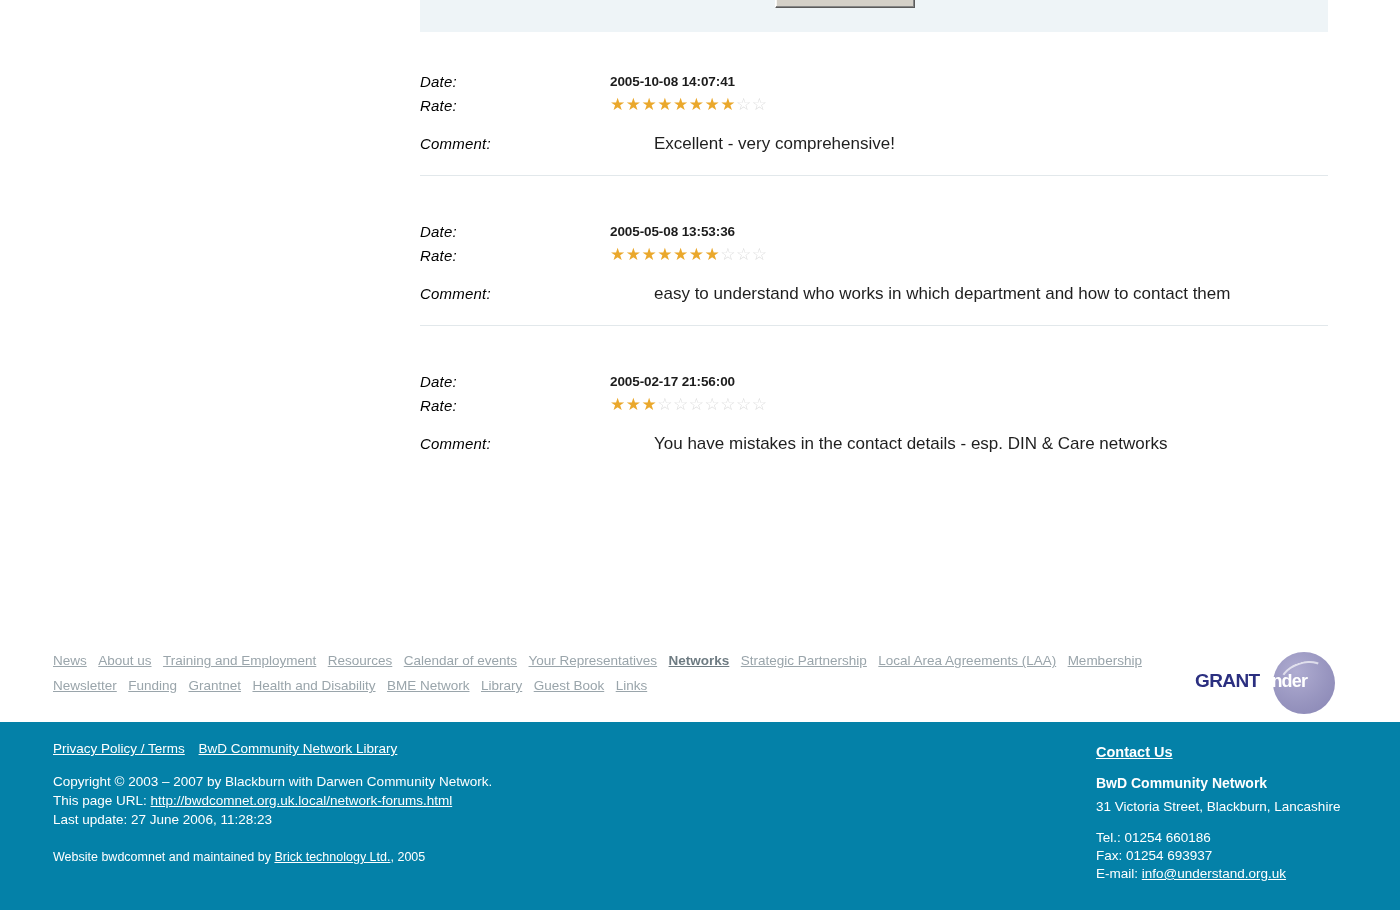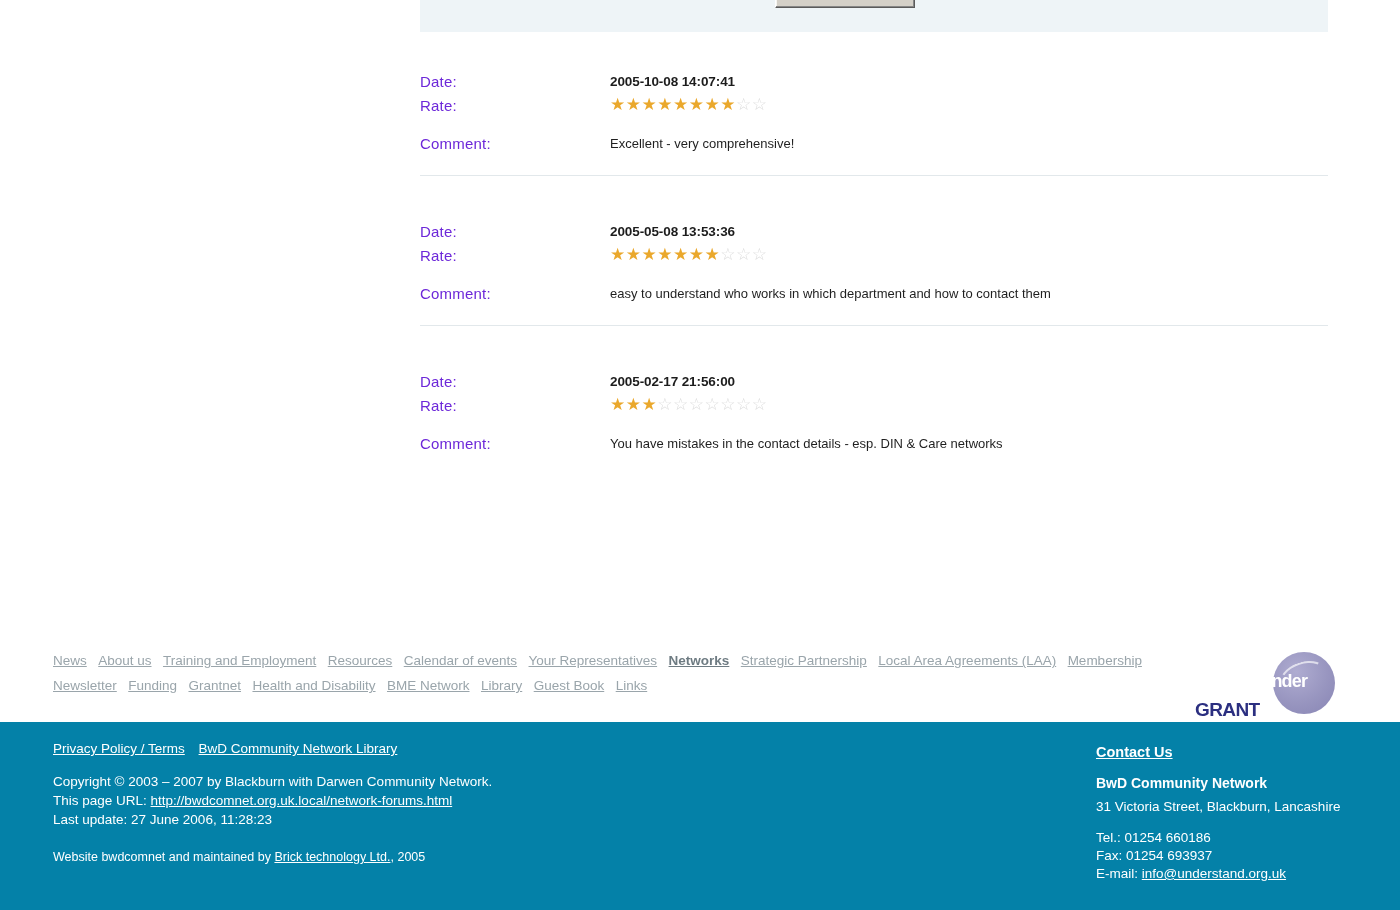--- a/index.html
+++ b/index.html
@@ -59,41 +59,43 @@
     position: relative;
     padding-bottom: 16px;
   }
   .row {
     display: flex;
     align-items: flex-start;
   }
   .row-label {
     width: 190px;
     flex: 0 0 190px;
-    color: #6d28d9;
+    color: #000000;
     font-size: 15px;
     line-height: 24px;
     letter-spacing: 0.2px;
+    font-style: italic;
   }
   .row-value {
     flex: 1 1 auto;
     color: #1c1c1c;
     font-size: 14px;
     line-height: 24px;
   }
   .row-value.date {
     font-weight: bold;
     font-size: 13.5px;
     letter-spacing: -0.1px;
   }
   .row.comment-row { margin-top: 14px; }
   .row.comment-row .row-value {
-    font-size: 13px;
+    font-size: 17px;
     line-height: 24px;
     color: #1f1f1f;
+    margin-left: 44px;
   }
   .stars {
     font-size: 17px;
     line-height: 22px;
     letter-spacing: 0.5px;
     white-space: nowrap;
   }
   .star-on  { color: #eaa82c; }
   .star-off { color: #dcdcdc; }
 
@@ -155,21 +157,20 @@
     opacity: 0.65;
   }
   .gf-grant {
     position: absolute;
     left: 0;
     top: 18px;
     font-size: 19px;
     font-weight: bold;
     color: #2b2f80;
     letter-spacing: -0.6px;
-    margin-top: 29px;
   }
   .gf-finder {
     position: absolute;
     left: 67px;
     top: 19px;
     font-size: 18px;
     font-weight: bold;
     color: #ffffff;
     letter-spacing: -0.8px;
   }

